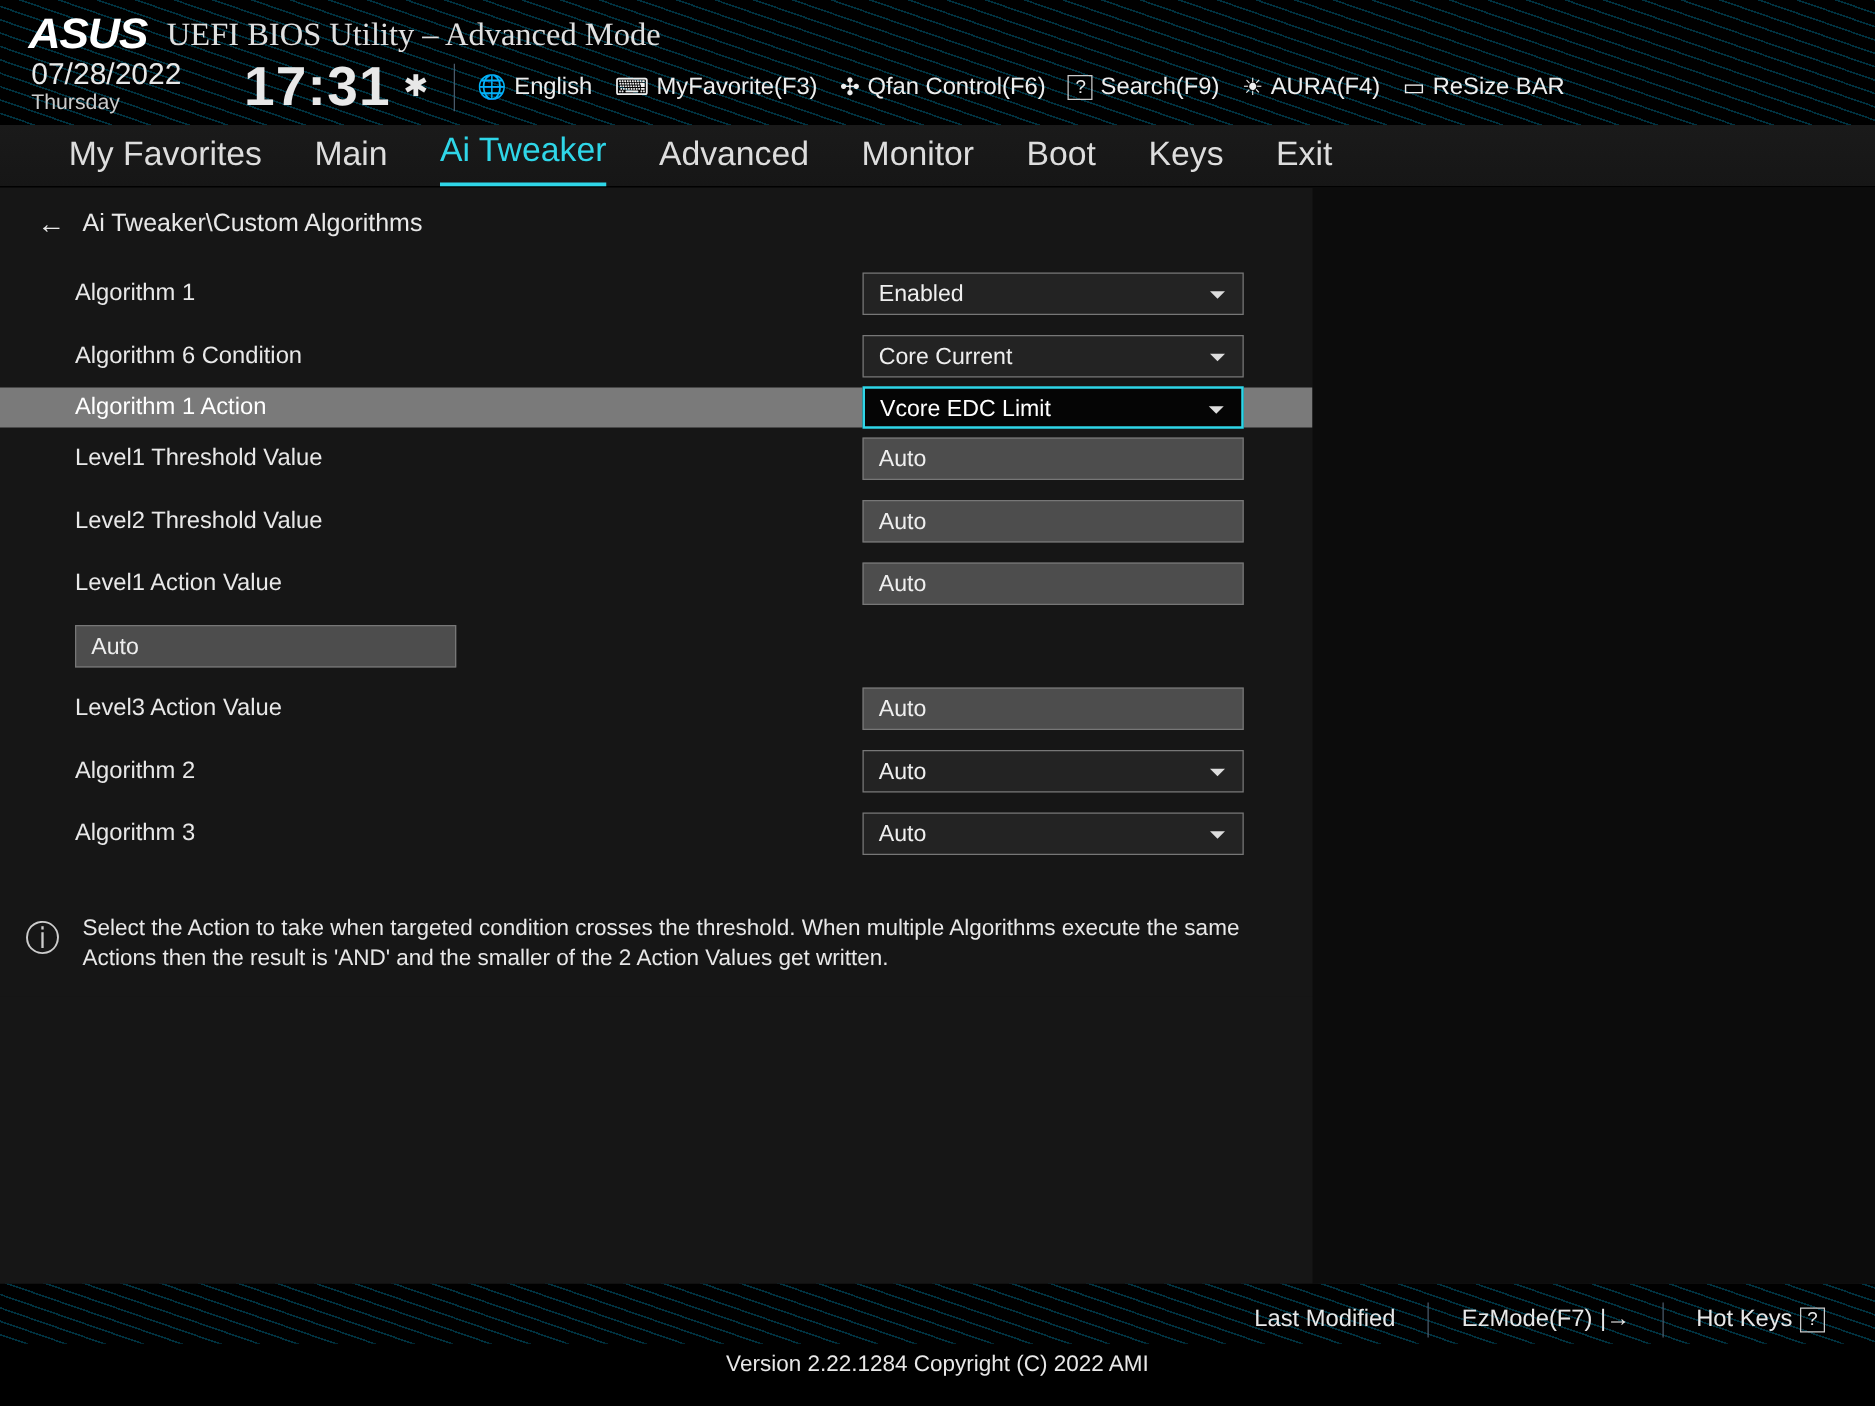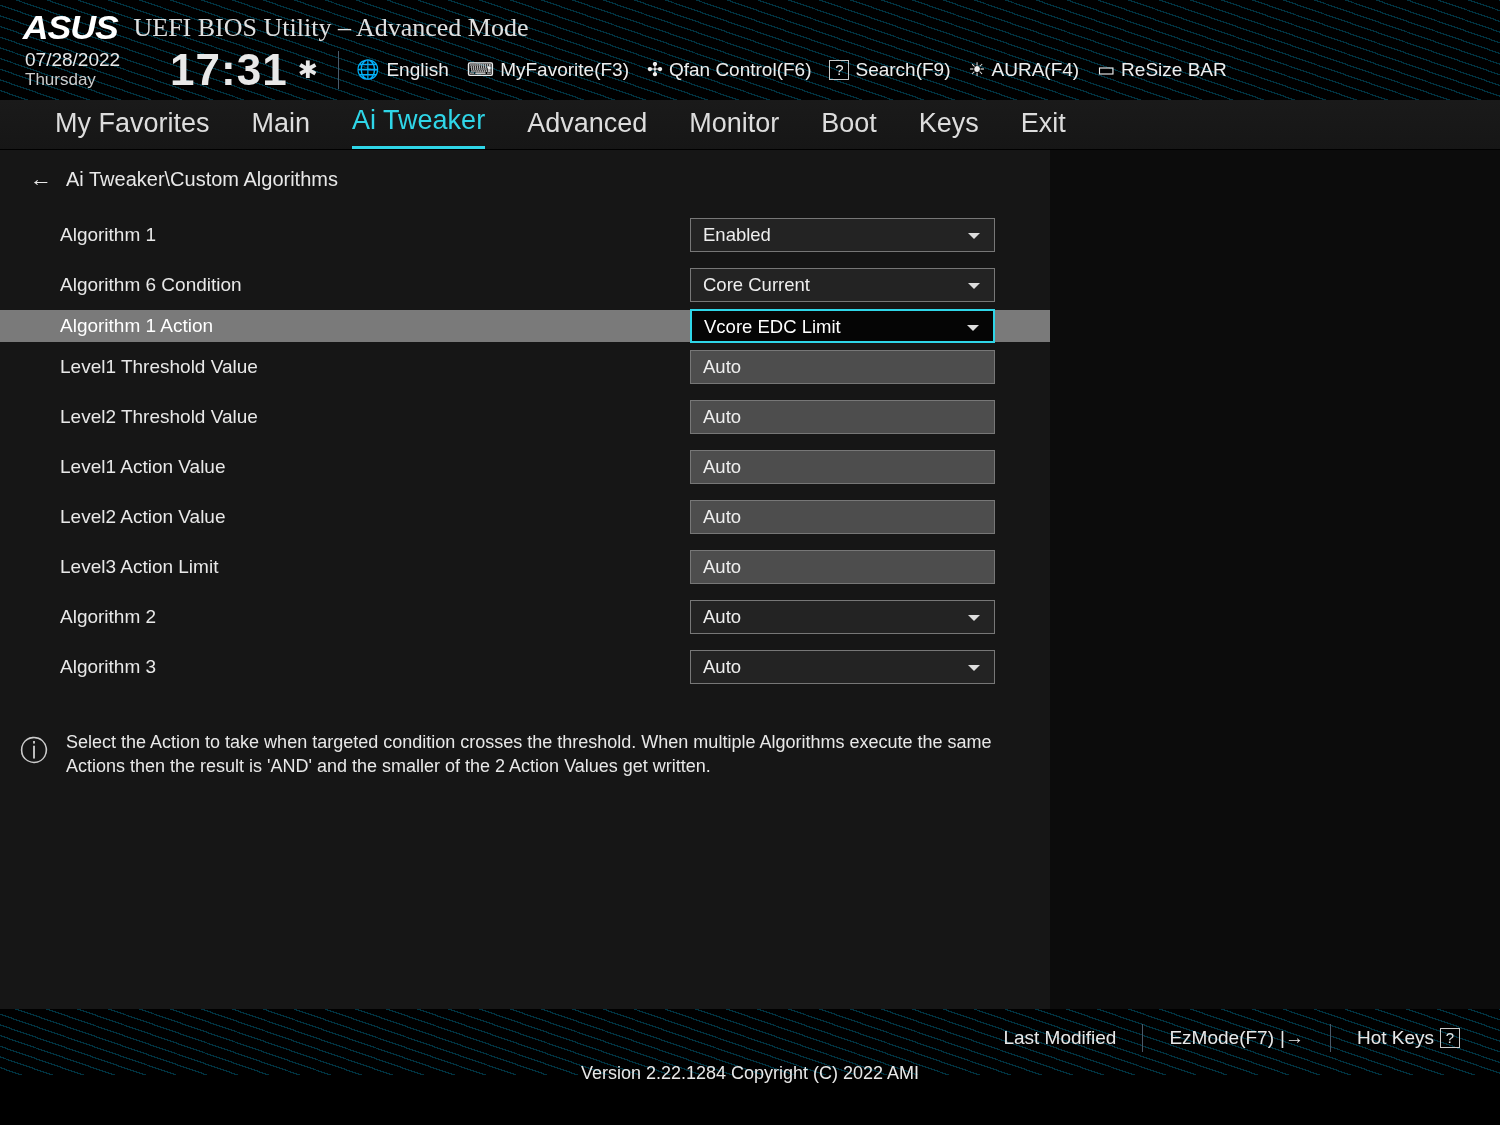--- a/index.html
+++ b/index.html
@@ -18,21 +18,21 @@
 .wrap { position:relative; z-index:1; display:flex; flex-direction:column; height:100%; }
 
 
 .titlebar { display:flex; align-items:center; gap:18px; padding:10px 25px 0 25px; height:45px; }
 .logo { font-style:italic; font-weight:900; font-size:34px; color:#fff; letter-spacing:-1px; transform:scaleX(1.05); }
 .title { font-size:26px; color:#e0e0e0;font-family:Liberation Serif, serif; }
 
 
 .infobar { display:flex; align-items:center; gap:18px; padding:4px 25px 10px 25px; height:55px; font-size:19px; }
 .datetime { display:flex; flex-direction:column; line-height:1.1; }
-.date { font-size:19px; }
+.date { font-size:24px; }
 .day  { font-size:17px; color:#ccc; }
 .clock { font-size:44px; font-weight:700; letter-spacing:1px; margin-right:-8px;margin-left:32px; }
 .gear { font-size:24px; margin-right:2px; }
 .vdiv { width:1px; height:38px; background:#4a5a6a; }
 .util-item { display:flex; align-items:center; gap:6px; color:#eee; cursor:pointer; }
 
 
 .tabs { display:flex; align-items:flex-end; gap:42px; padding:0 55px; height:50px;
   background:linear-gradient(#1a1a1a,#161616); border-bottom:1px solid #000; font-size:27px; }
 .tab { color:#ddd; padding-bottom:10px; cursor:pointer; }
@@ -56,21 +56,21 @@
   border:6px solid transparent; border-top-color:#ddd; }
 .control.input { background:#4d4d4d; }
 .row.selected .control { background:#050505; border:2px solid #2fd6e8; color:#fff; }
 
 
 .help { margin-top:20px; padding:18px 30px 18px 20px; display:flex; align-items:flex-start; gap:18px;
   background:#161616; font-size:18px; line-height:1.35; }
 .help .info-icon { font-size:28px; color:#ccc; margin-top:2px; }
 
 
-.footer { height:116px; display:flex; flex-direction:column; }
+.footer { height:98px; display:flex; flex-direction:column; }
 .foot-actions { display:flex; justify-content:flex-end; align-items:center; gap:26px;
   padding:10px 40px 0 0; font-size:19px; height:48px; }
 .foot-actions .fdiv { width:1px; height:28px; background:#4a5a6a; }
 .foot-actions .fitem { display:flex; align-items:center; gap:6px; cursor:pointer; }
 .copyright { text-align:center; font-size:18px; padding:6px 0 10px 0; }
 .qbox { display:inline-block; border:1px solid #ccc; width:20px; height:20px; line-height:18px; text-align:center; font-size:15px; }
 </style>
 </head>
 <body>
 
@@ -152,25 +152,24 @@
           </div>
           <div class="row">
             <div class="label">Level2 Threshold Value</div>
             <div class="control input">Auto</div>
           </div>
           <div class="row">
             <div class="label">Level1 Action Value</div>
             <div class="control input">Auto</div>
           </div>
           <div class="row">
-            <div class="label">Level2 Action Value</div>
-            <div class="control input">Auto</div>
-          </div>
-          <div class="row">
-            <div class="label">Level3 Action Limit</div>
+            <div class="control input">Auto</div>
+          </div>
+          <div class="row">
+            <div class="label">Level3 Action Value</div>
             <div class="control input">Auto</div>
           </div>
           <div class="row">
             <div class="label">Algorithm 2</div>
             <div class="control dropdown">Auto</div>
           </div>
           <div class="row">
             <div class="label">Algorithm 3</div>
             <div class="control dropdown">Auto</div>
           </div>

